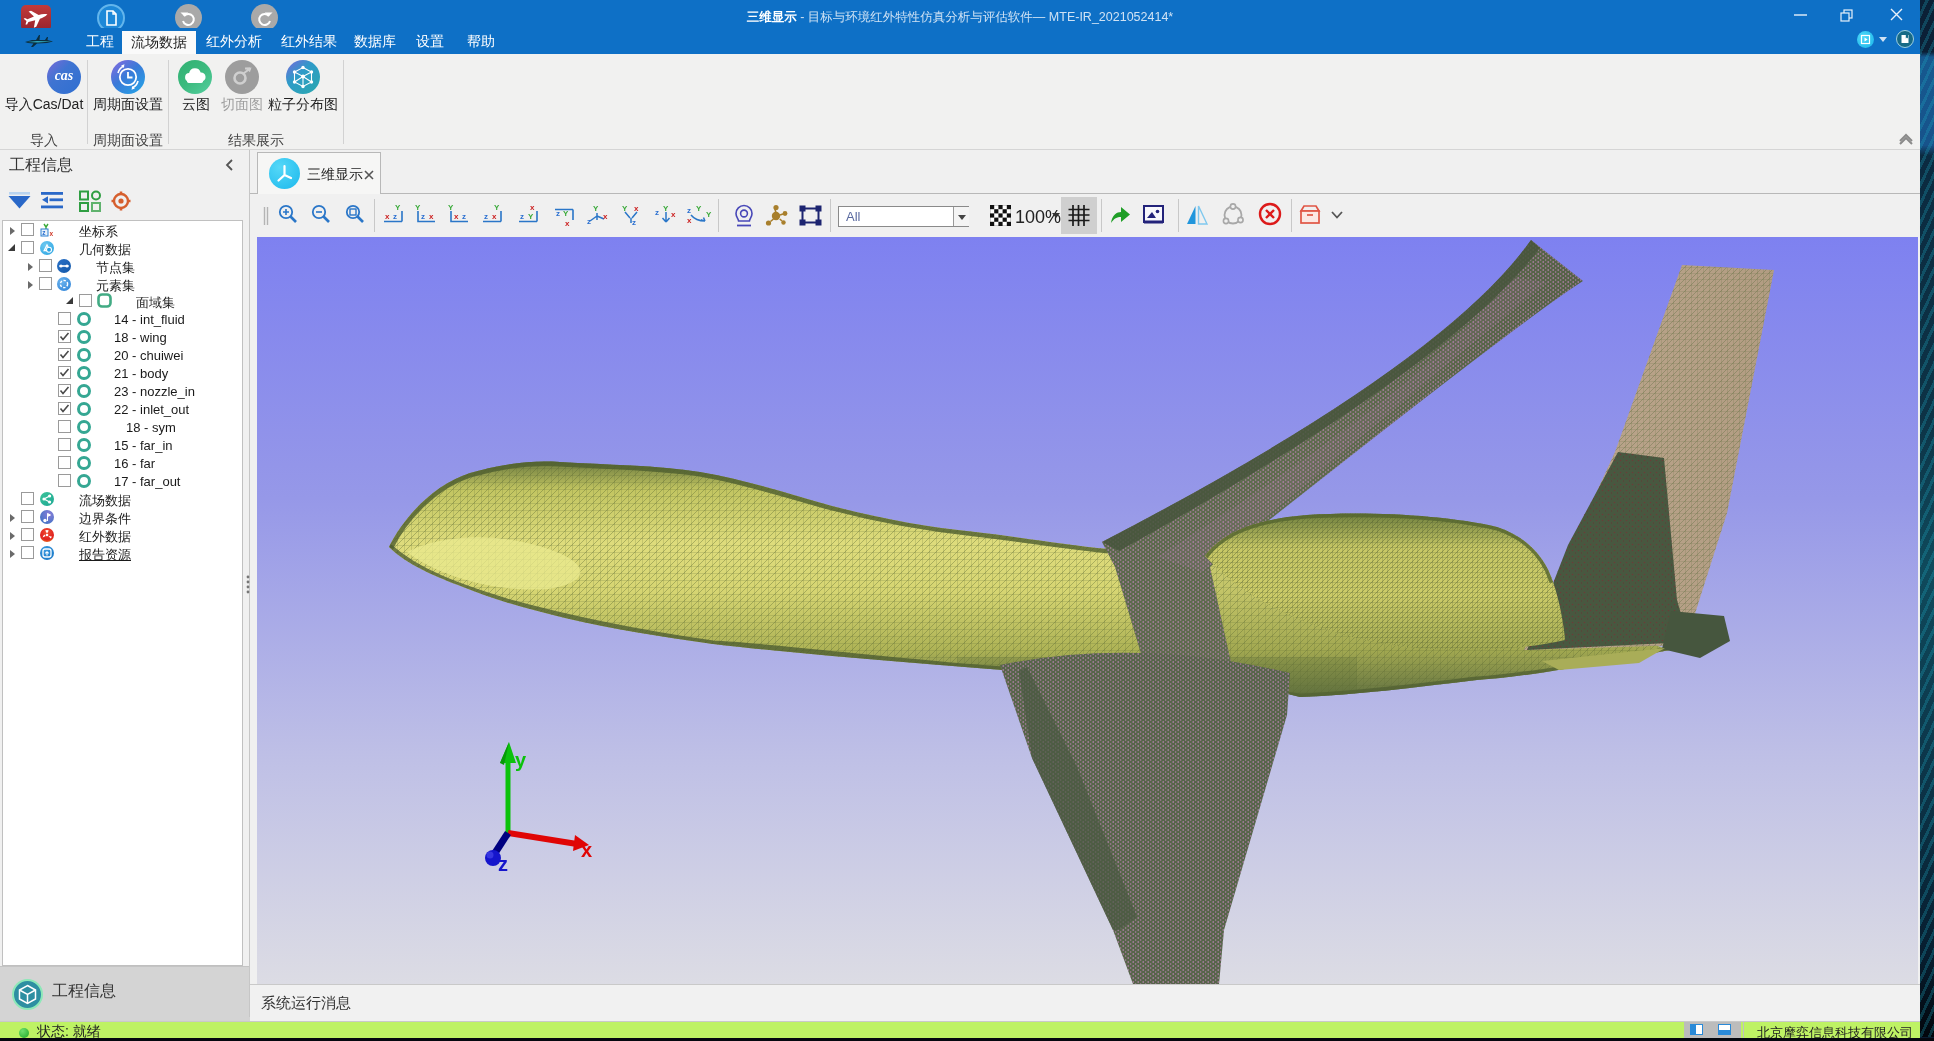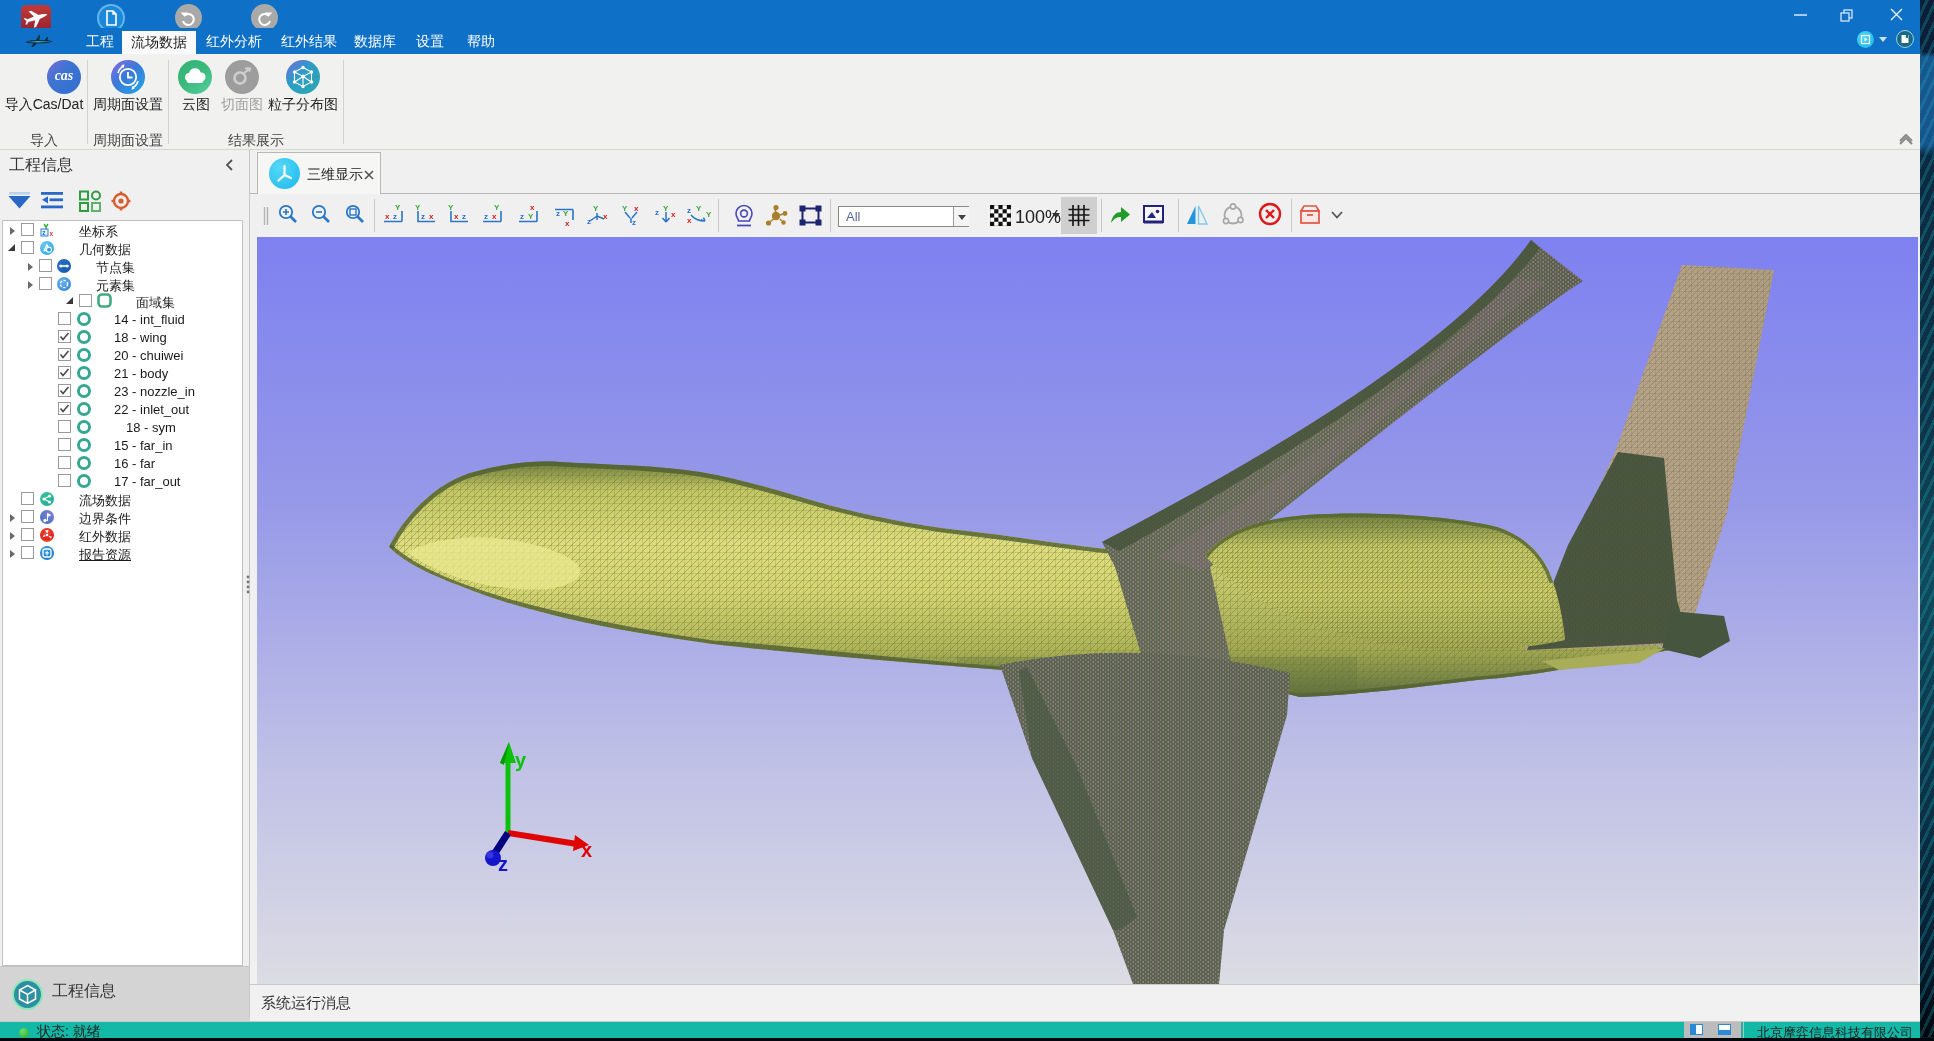--- a/index.html
+++ b/index.html
@@ -31,21 +31,21 @@
   .tlabel { position:absolute; top:2px; white-space:nowrap; }
   .ring { position:absolute; top:2px; width:14px; height:14px; border-radius:50%; border:3px solid #35a793; background:#fff; }
   
   #tabbar { position:absolute; left:250px; top:150px; width:1670px; height:44px; background:#f0f0f0; border-bottom:1px solid #b8b8b8; }
   #vtab { position:absolute; left:257px; top:152px; width:124px; height:43px; background:#f6f6f5; border:1px solid #b8b8b8; border-bottom:none; }
   #toolbar { position:absolute; left:250px; top:194px; width:1670px; height:43px; background:#f0f0f0; }
   .tsep { position:absolute; top:5px; height:33px; width:1px; background:#c8c8c8; }
   #viewport { position:absolute; left:250px; top:237px; width:1670px; height:747px; }
   #msgrow { position:absolute; left:250px; top:984px; width:1670px; height:37px; background:#f1f1f1; border-top:1px solid #c9c9c9; }
   
-  #statusbar { position:absolute; left:0; top:1021px; width:1920px; height:17px; background:#14b8a6; border-top:1px solid #c9c9c9; }
+  #statusbar { position:absolute; left:0; top:1021px; width:1920px; height:17px; background:#bef264; border-top:1px solid #c9c9c9; }
   #bottomstrip { position:absolute; left:0; top:1038px; width:1934px; height:3px; background:#05070f; }
   #rightstrip { position:absolute; left:1920px; top:0; width:14px; height:1037px; background-image:repeating-linear-gradient(115deg,rgba(30,170,195,0) 0 5px,rgba(30,170,195,0.28) 5px 8px),linear-gradient(180deg,#0b2036 0%,#0b2036 5%,#16598f 5.5%,#17538b 14%,#0b2a40 15%,#0d3346 40%,#0f4a5c 55%,#0c3448 75%,#071e30 92%,#02060c 100%); }
 </style>
 </head>
 <body>
 <div id="win">
   <div id="titlebar">
 
     <div class="abs" style="left:21px;top:5px;width:30px;height:26px;border-radius:5px;background:linear-gradient(180deg,#c13a3a,#96232d);">
       <svg width="30" height="26" viewBox="0 0 30 26">
@@ -65,20 +65,21 @@
           <path d="M9 12 a5.5 5.5 0 1 1 -1 5" fill="none" stroke="#fff" stroke-width="2"></path>
           <path d="M9 7 v5.5 h5.5 z" fill="#fff" transform="rotate(-45 9 12)"></path>
         </svg>
     </div>
     <div class="abs" style="left:251px;top:4px;width:27px;height:27px;border-radius:50%;background:#a9a9a9;">
       <svg width="27" height="27" viewBox="0 0 27 27">
           <path d="M18 12 a5.5 5.5 0 1 0 1 5" fill="none" stroke="#fff" stroke-width="2"></path>
           <path d="M18 7 v5.5 h-5.5 z" fill="#fff" transform="rotate(45 18 12)"></path>
         </svg>
     </div>
+    <div class="abs" style="left:0;top:9px;width:1920px;text-align:center;font-size:12.5px;color:#ffffff;"><span style="font-weight:bold;">三维显示</span><span style="color:#cfe2f4;"> - 目标与环境红外特性仿真分析与评估软件— MTE-IR_2021052414*</span></div>
 
     <svg class="abs" style="left:1790px;top:0;" width="120" height="28" viewBox="0 0 120 28">
       <path d="M4 15 h13" stroke="#e8f1fa" stroke-width="1.4"></path>
       <rect x="54" y="10" width="8" height="8" fill="none" stroke="#e8f1fa" stroke-width="1.2"></rect>
       <rect x="51" y="13" width="8" height="8" fill="#0e70c6" stroke="#e8f1fa" stroke-width="1.2"></rect>
       <path d="M101 9 l11 11 m0 -11 l-11 11" stroke="#e8f1fa" stroke-width="1.4"></path>
     </svg>
   </div>
   <div id="menubar">
 

